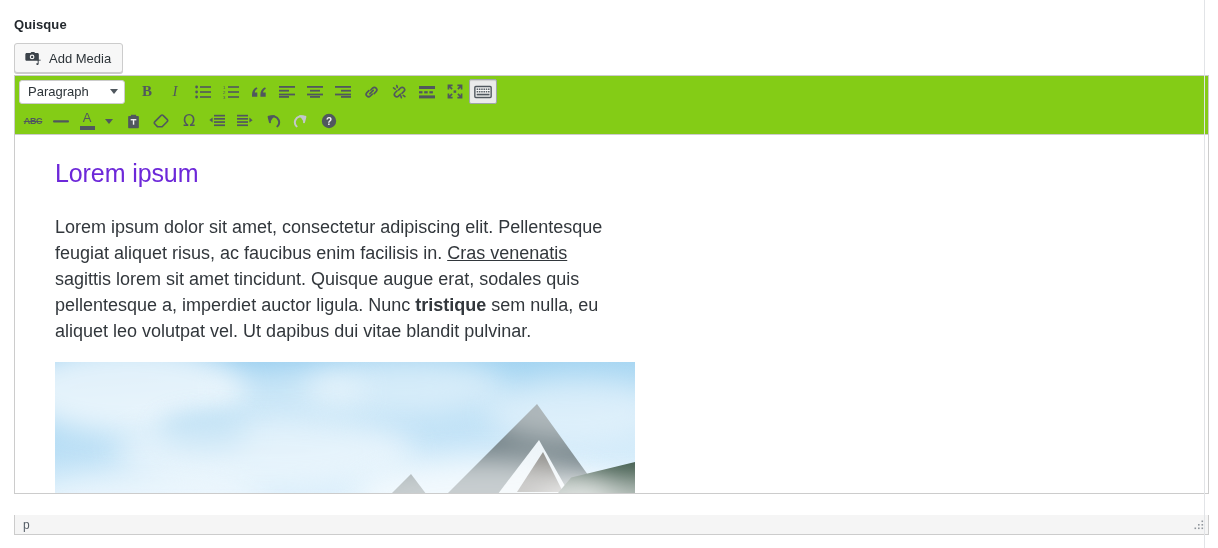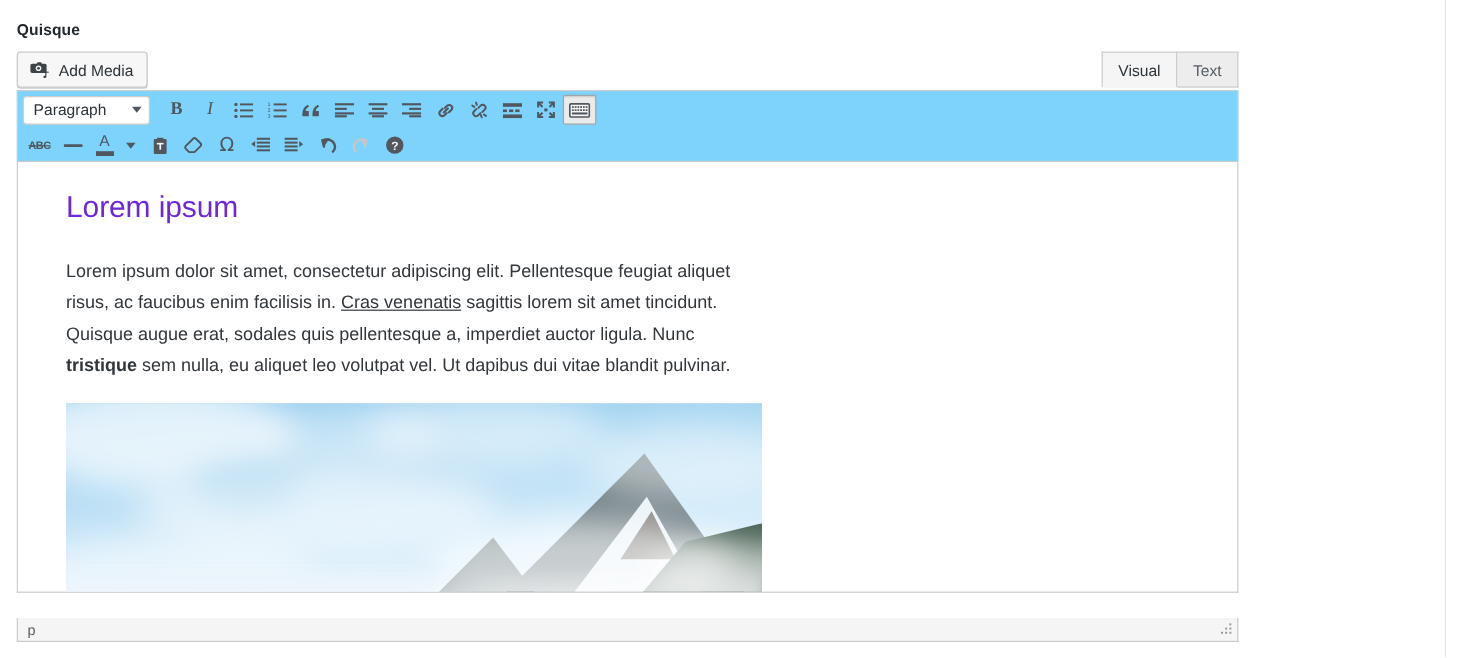--- a/index.html
+++ b/index.html
@@ -23,21 +23,21 @@
     font-size: 13px;
     font-weight: bold;
     color: #23282d;
     letter-spacing: .1px;
   }
 
   
   .editor-wrap {
     position: absolute;
     left: 14px; top: 43px;
-    width: 1018px;
+    width: 1195px;
     height: 492px;
   }
 
   
   .media-row {
     position: relative;
     height: 30px;
   }
   .add-media-btn {
     position: absolute;
@@ -80,21 +80,21 @@
     color: #2c3338;
     border-bottom-color: #f5f5f5;
     z-index: 2;
   }
 
   
   .tool-panel {
     position: relative;
     margin-top: 2px;
     border: 1px solid #ccc;
-    background: #7dd3fc;
+    background: #84cc16;
     height: 60px;
   }
   .tool-row {
     display: flex;
     align-items: center;
     height: 30px;
     padding: 0 4px;
   }
   .tool-row.r1 { padding-top: 1px; }
 
@@ -187,21 +187,21 @@
   }
   .doc h1 {
     margin: 0 0 26px 0;
     font-size: 25px;
     font-weight: normal;
     color: #6d28d9;
     letter-spacing: -.1px;
   }
   .doc p {
     margin: 0 0 18px 0;
-    font-size: 15px;
+    font-size: 18px;
     line-height: 26px;
     color: #32373c;
     max-width: 572px;
   }
   .doc p a {
     color: #32373c;
     text-decoration: underline;
   }
   .doc p strong { font-weight: bold; }
 
@@ -338,28 +338,20 @@
             <path d="M3 4.5h4.2l1-1.3h3.1l1 1.3H15c.83 0 1.5.67 1.5 1.5v5.6c0 .83-.67 1.5-1.5 1.5H3c-.83 0-1.5-.67-1.5-1.5V6c0-.83.67-1.5 1.5-1.5z"></path>
             <circle cx="9" cy="8.8" r="2.6" fill="#f5f5f5"></circle>
             <circle cx="9" cy="8.8" r="1.3" fill="#3c434a"></circle>
             <path d="M15.2 11.9h1.1v4.4c0 .9-.7 1.5-1.6 1.5-.7 0-1.2-.4-1.2-1 0-.6.5-1.05 1.2-1.05.2 0 .35.03.5.09v-3.93z"></path>
             <rect x="15.2" y="11.9" width="3.3" height="1"></rect>
           </svg>
         </span>
         <span>Add Media</span>
       </div>
 
-      <div class="tabs">
-        <div class="tab active">
-          <span>Visual</span>
-        </div>
-        <div class="tab">
-          <span>Text</span>
-        </div>
-      </div>
     </div>
 
     <div class="tool-panel">
 
       <div class="tool-row r1">
 
         <div class="sel-paragraph">
           <span>Paragraph</span>
           <span class="sel-caret"></span>
         </div>

